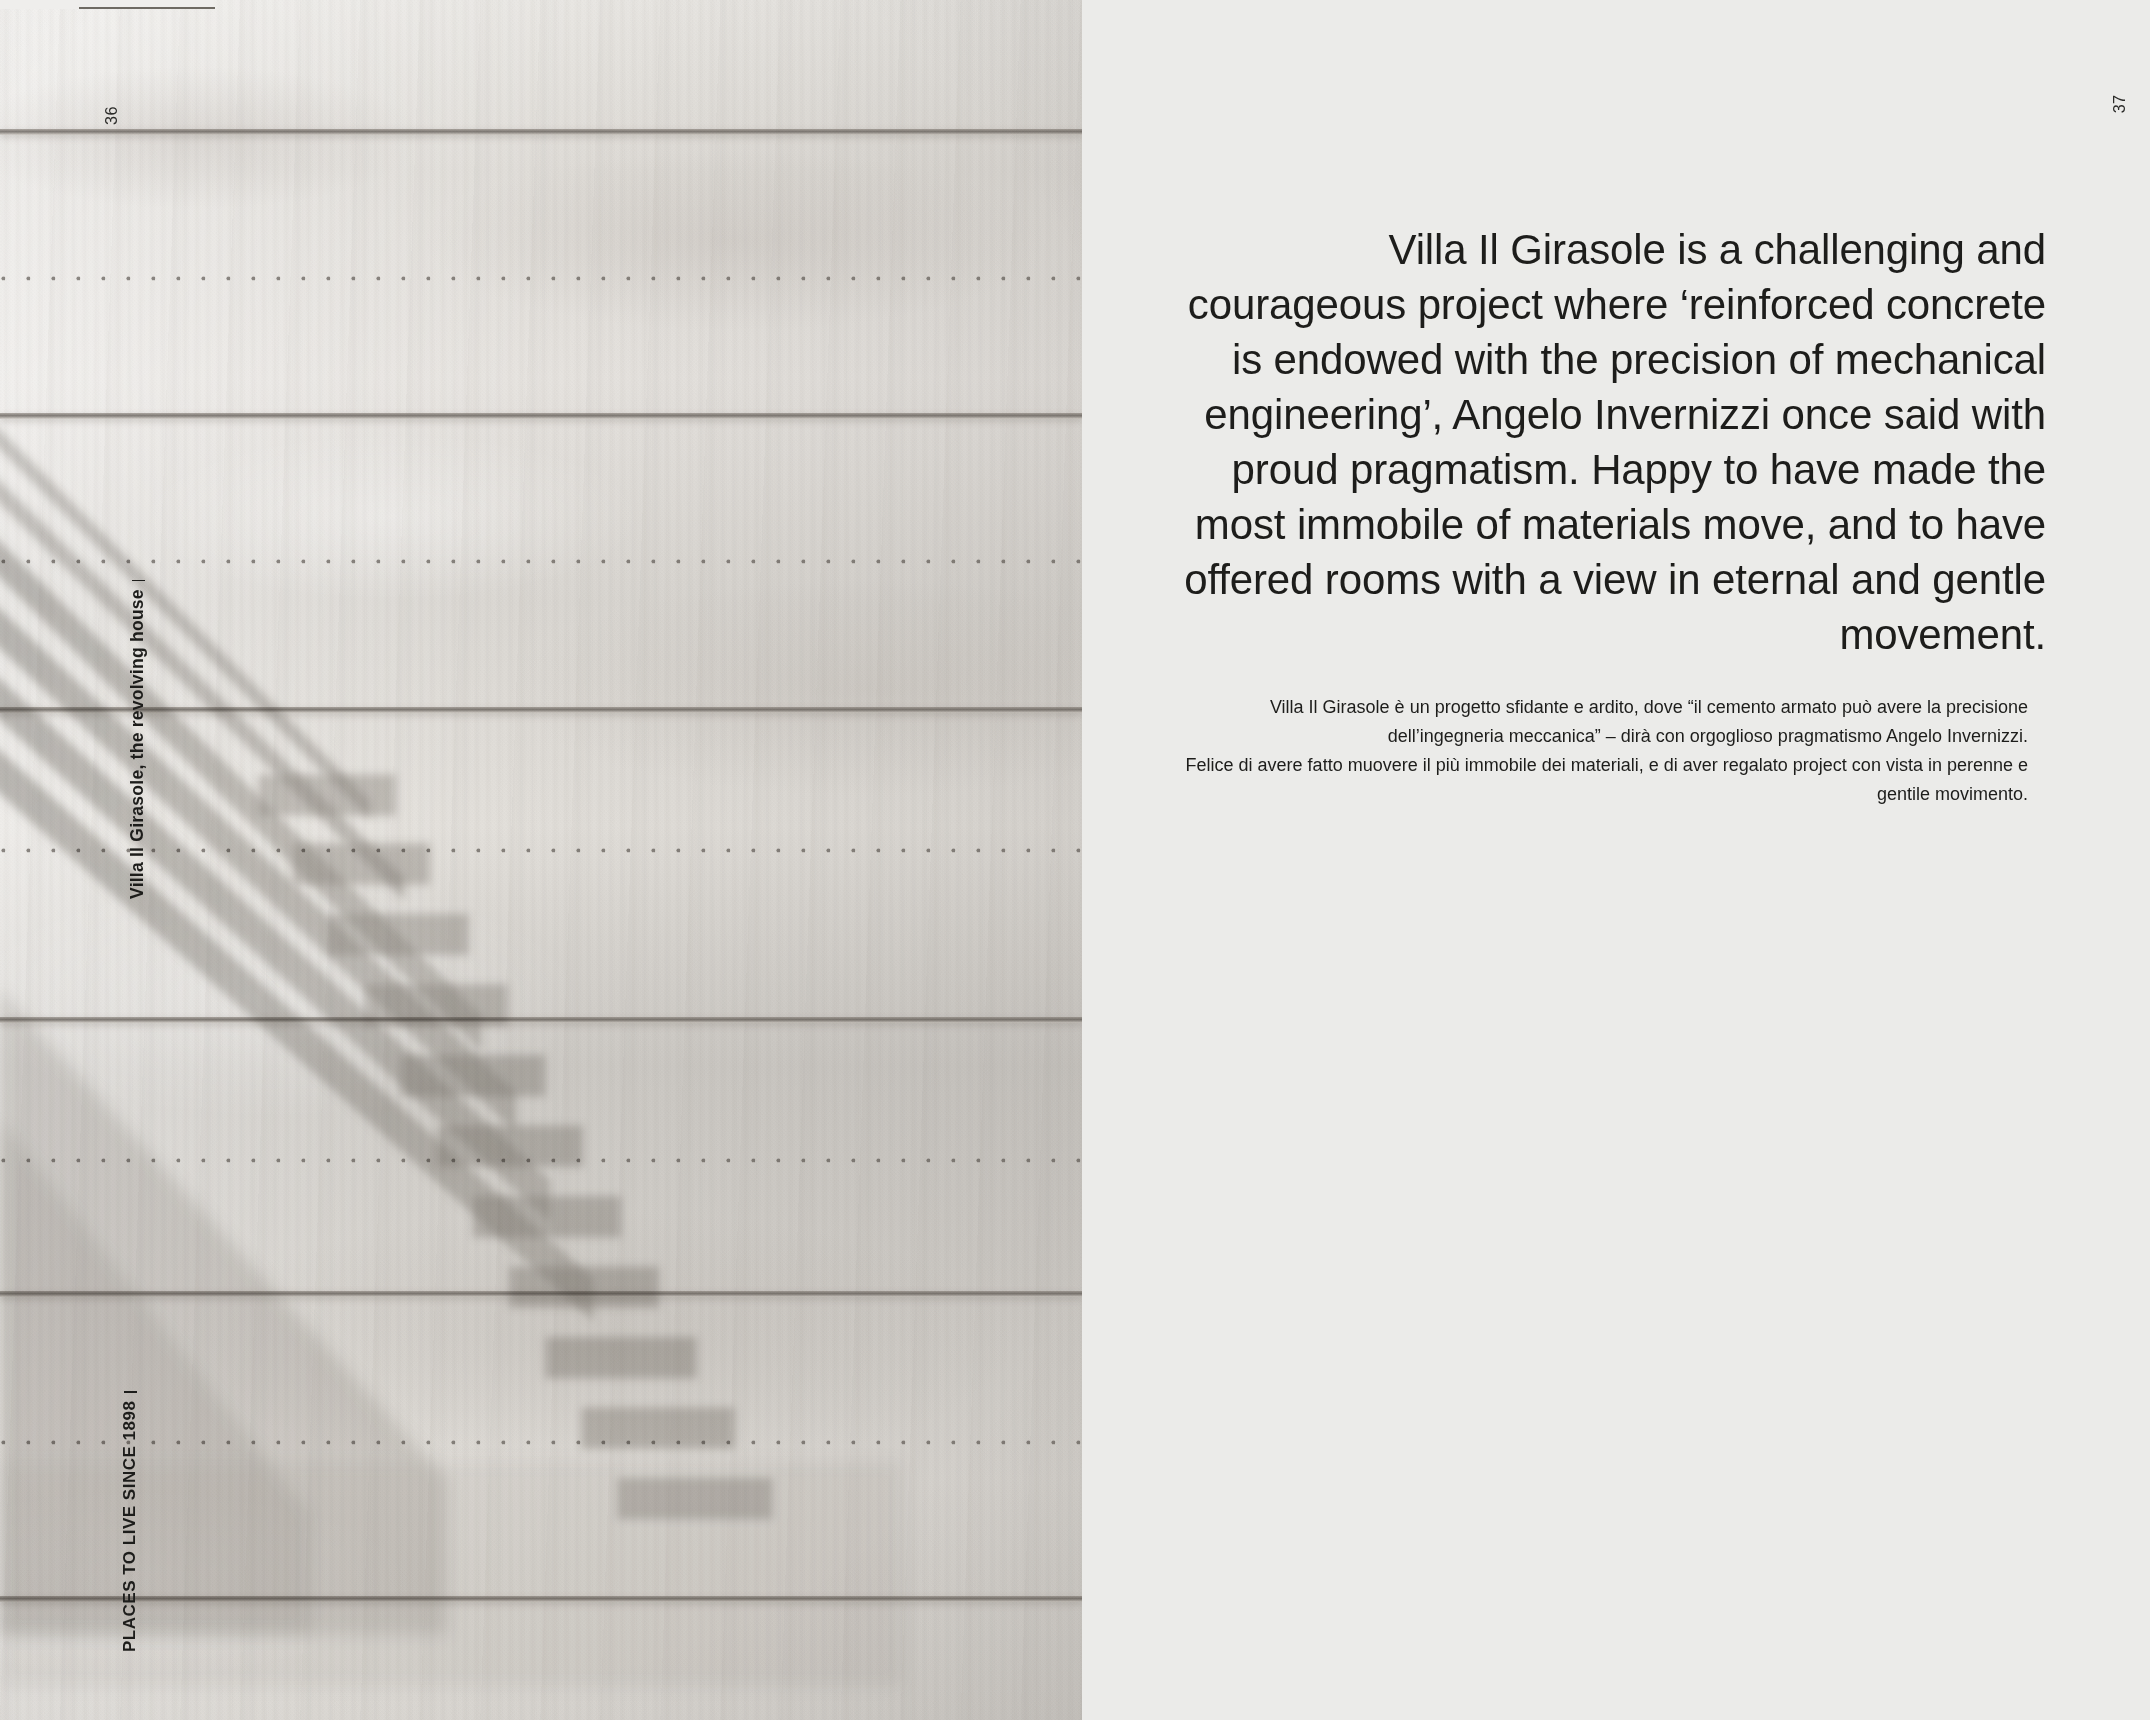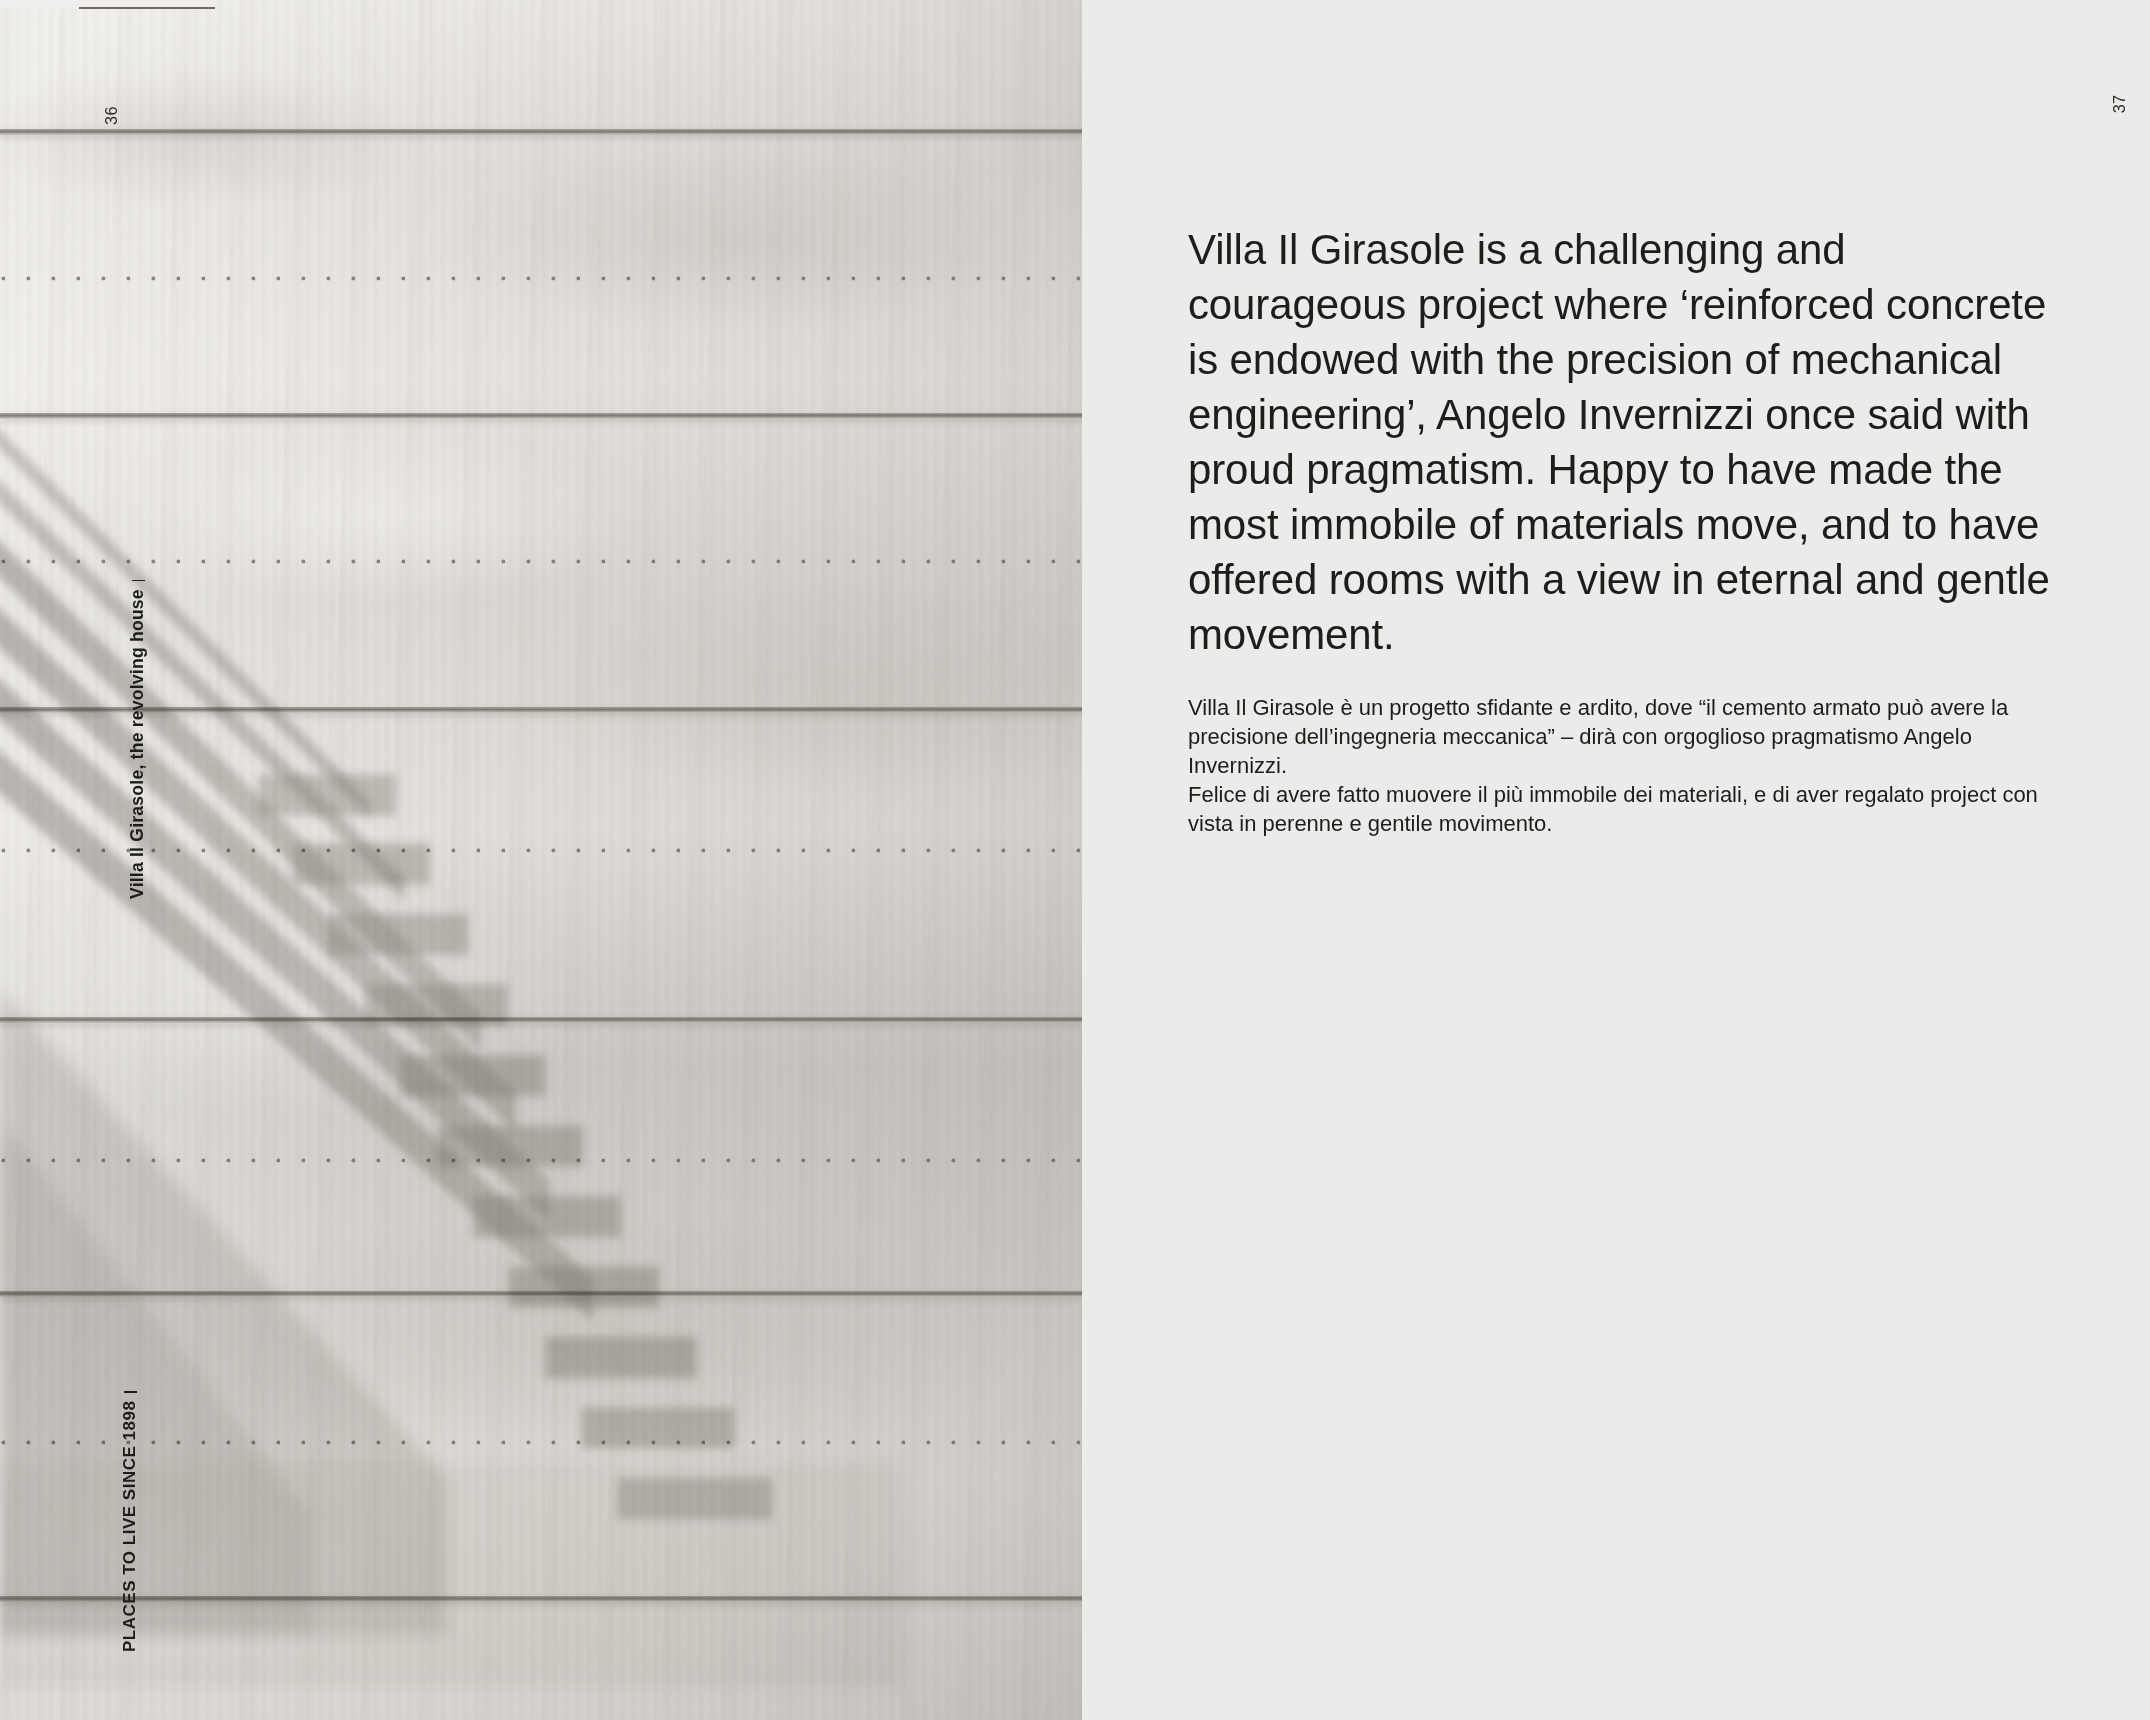--- a/index.html
+++ b/index.html
@@ -201,37 +201,38 @@
     right: 22.4px;
     top: 95px;
     writing-mode: vertical-rl;
     transform: rotate(180deg);
     font-size: 16.3px;
     color: #2b2b29;
   }
 
   .right-inner {
     position: absolute;
-    left: 106px;
+    left: 86px;
     top: 222px;
     width: 878px;
+    text-align: right;
   }
 
   .lede {
     font-size: 42px;
     line-height: 55px;
     color: #1d1d1b;
     font-weight: 400;
     letter-spacing: -0.003em;
     margin: 0;
   }
 
   .body-it {
     margin-top: 31px;
-    font-size: 22px;
+    font-size: 18px;
     line-height: 29px;
     color: #1d1d1b;
     max-width: 860px;
   }
   .body-it p { margin: 0; }
 </style>
 </head>
 <body>
 
 <div class="spread">

